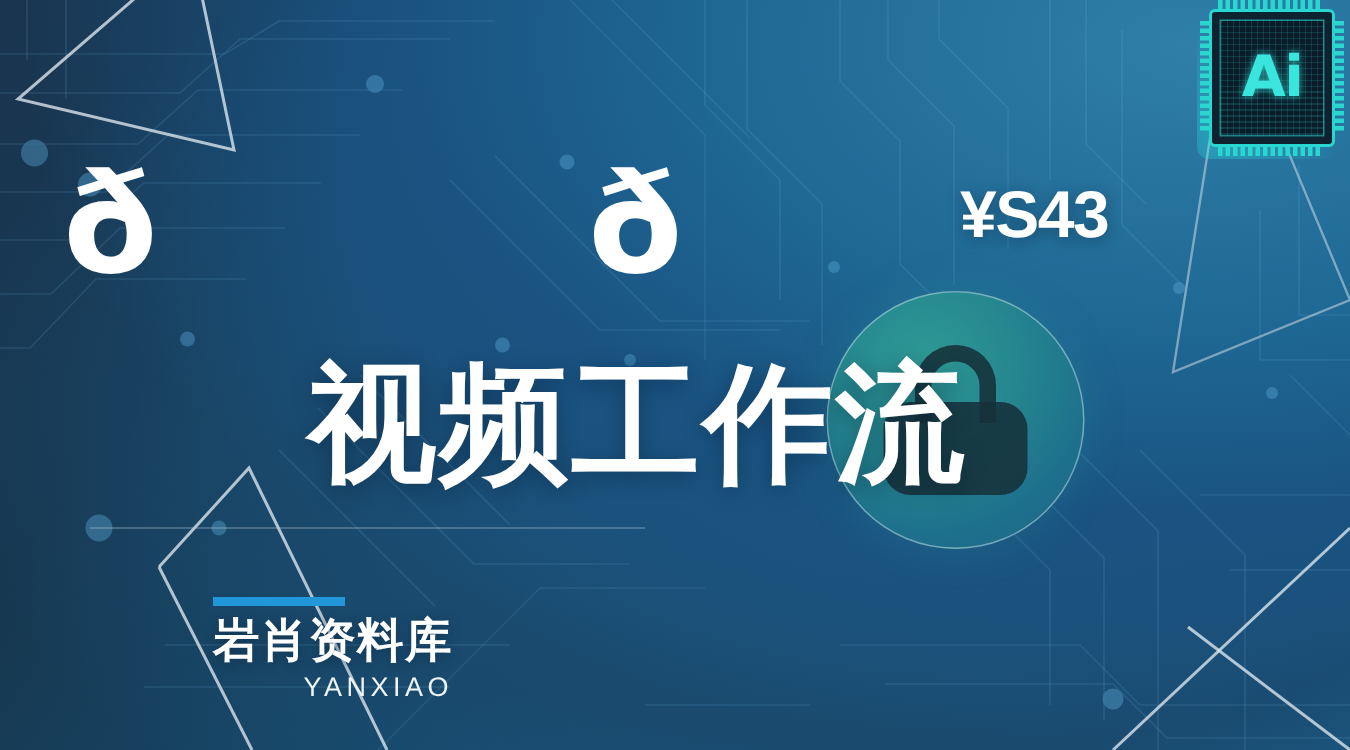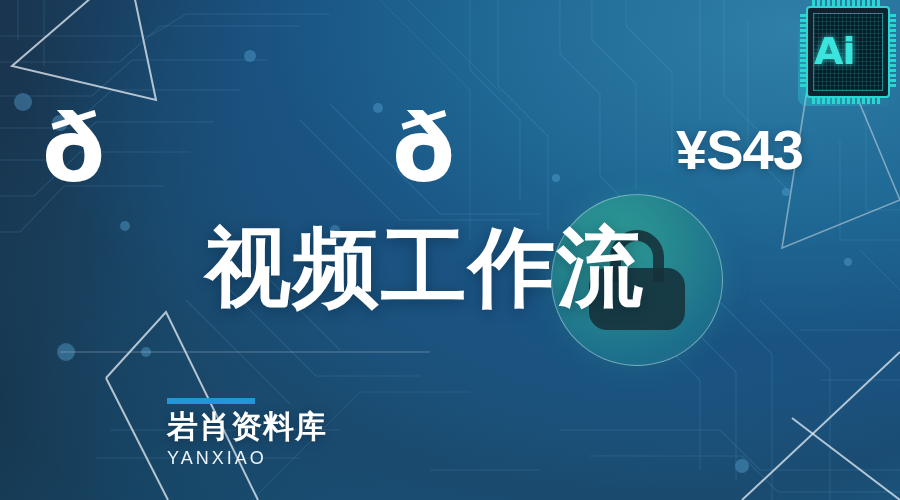--- a/index.html
+++ b/index.html
@@ -69,21 +69,21 @@
   .pins-left{left:-6px;top:8px;flex-direction:column;}
   .pins-left i{width:6px;height:3px;}
   .pins-right{right:-6px;top:8px;flex-direction:column;}
   .pins-right i{width:6px;height:3px;}
   .chip-inner{
     position:absolute;inset:7px;border:1px solid rgba(42,214,208,.55);
     background:
       repeating-linear-gradient(0deg, rgba(42,214,208,.16) 0 1px, transparent 1px 4px),
       repeating-linear-gradient(90deg, rgba(42,214,208,.16) 0 1px, transparent 1px 4px),
       #0b1c29;
-    display:flex;align-items:center;
+    display:flex;align-items:center;justify-content:center;
     overflow:hidden;
   }
   .chip-label{
     font-family:"DejaVu Sans",sans-serif;
     font-weight:bold;font-size:38px;line-height:1;
     color:#39e5dd;letter-spacing:-1px;
     text-shadow:0 0 6px rgba(57,229,221,.8);
     margin-top:-2px;
   }
 
@@ -92,37 +92,36 @@
     position:absolute;color:#fff;font-weight:bold;
     font-family:"DejaVu Sans",sans-serif;
     line-height:1;
   }
   .eth-1{left:42px;top:104px;font-size:92px;}
   .eth-2{left:392px;top:104px;font-size:92px;}
 
   
   .price{
     position:absolute;left:640px;top:122px;
-    color:#fff;font-weight:bold;font-size:56px;line-height:1;
+    color:#fff;font-weight:bold;font-size:44px;line-height:1;
     letter-spacing:-1px;
     text-shadow:0 2px 10px rgba(0,20,40,.35);
-    margin-left:36px;
   }
 
   
   .title{
-    position:absolute;left:205px;top:224px;
+    position:absolute;left:205px;top:240px;
     color:#fff;font-weight:bold;font-size:86px;line-height:1;
     letter-spacing:2px;
     text-shadow:0 3px 14px rgba(0,25,45,.40);
     white-space:nowrap;
   }
 
   
-  .brand{position:absolute;left:167px;top:398px;}
+  .brand{position:absolute;left:142px;top:398px;text-align:right;}
   .brand-rule{width:88px;height:6px;background:#2196d9;margin-bottom:6px;}
   .brand-cn{
     color:#fff;font-weight:bold;font-size:31px;line-height:1.1;
     letter-spacing:1px;white-space:nowrap;
     text-shadow:0 2px 8px rgba(0,20,40,.35);
   }
   .brand-en{
     color:#eef4f8;font-size:18px;letter-spacing:3px;margin-top:4px;
     white-space:nowrap;
   }

